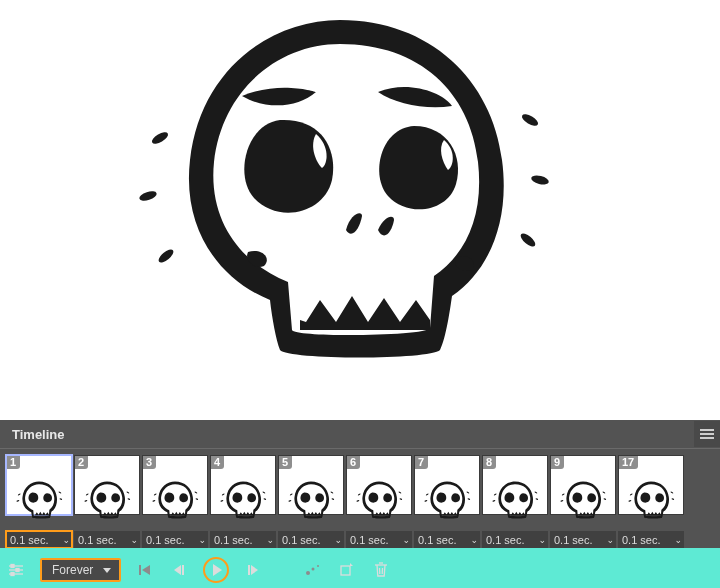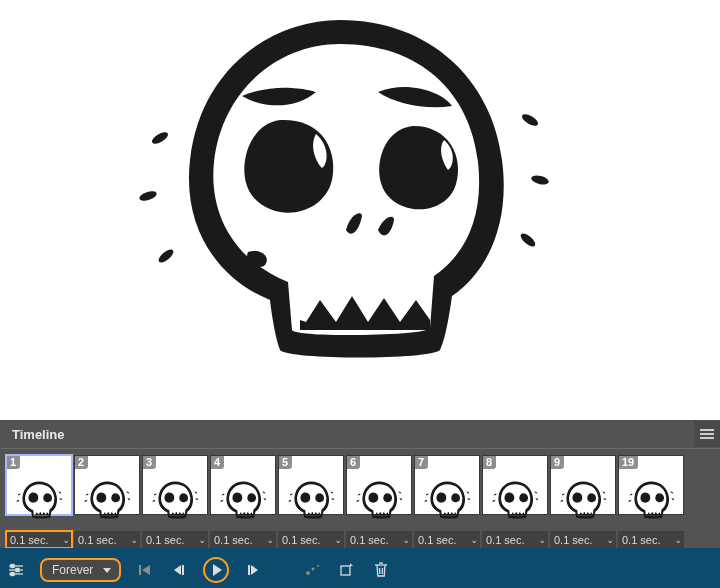--- a/index.html
+++ b/index.html
@@ -21,21 +21,21 @@
     position: absolute;
     left: 130px;
     top: 0px;
   }
   .timeline-panel {
     position: absolute;
     left: 0;
     top: 420px;
     width: 720px;
     height: 168px;
-    background: #0c4a6e;
+    background: #5eead4;
     box-sizing: border-box;
   }
   .timeline-header {
     height: 28px;
     display: flex;
     align-items: center;
     background: #535353;
     border-bottom: 1px solid #6a6a6a;
   }
   .timeline-title {
@@ -151,21 +151,21 @@
   }
   .ctrl-btn.dim { color: #8c8c8c; }
   .loop-select {
     display: flex;
     align-items: center;
     gap: 10px;
     color: #dcdcdc;
     font-size: 12px;
     background: #484848;
     border: 2px solid #ff9c1a;
-    border-radius: 8px;
+    border-radius: 2px;
     padding: 2px 8px 2px 10px;
     height: 24px;
     box-sizing: border-box;
   }
   .loop-select .tri {
     width: 0; height: 0;
     border-left: 4px solid transparent;
     border-right: 4px solid transparent;
     border-top: 5px solid #dcdcdc;
   }
@@ -456,21 +456,21 @@
       <path d="M210 20 C140 20 70 70 60 160 C52 230 90 280 140 300 C142 318 146 340 150 350 C158 360 300 360 310 350 C316 338 320 310 322 296 C360 270 380 220 372 160 C362 80 300 20 210 20 Z M210 44 C290 44 340 92 348 162 C354 216 336 254 304 276 L300 328 C298 336 166 338 162 330 L158 282 C112 264 78 222 84 162 C92 90 148 44 210 44 Z"></path>
       <path d="M150 120 C192 118 208 150 202 180 C194 214 148 224 124 198 C104 176 116 124 150 120 Z"></path>
       <path d="M284 126 C318 126 334 156 326 184 C318 212 278 218 258 196 C240 176 250 128 284 126 Z"></path>
       <path d="M170 330 L300 330 L300 320 L286 300 L270 322 L254 298 L238 322 L222 296 L206 322 L190 300 L176 322 L170 320 Z"></path>
       <ellipse cx="30" cy="138" rx="14" ry="6" transform="rotate(-30 30 138)"></ellipse>
       <ellipse cx="18" cy="196" rx="14" ry="6" transform="rotate(-18 18 196)"></ellipse>
       <ellipse cx="400" cy="120" rx="14" ry="6" transform="rotate(30 400 120)"></ellipse>
       <ellipse cx="410" cy="180" rx="14" ry="6" transform="rotate(14 410 180)"></ellipse>
     </g>
   </svg>
-          <div class="frame-num-tab">19</div>
+          <div class="frame-num-tab">17</div>
         </div>
         <div class="frame-delay">
           <span>0.1 sec.</span>
           <span class="chev">⌄</span>
         </div>
       </div>
     </div>
 
   <div class="controls-bar">
 

